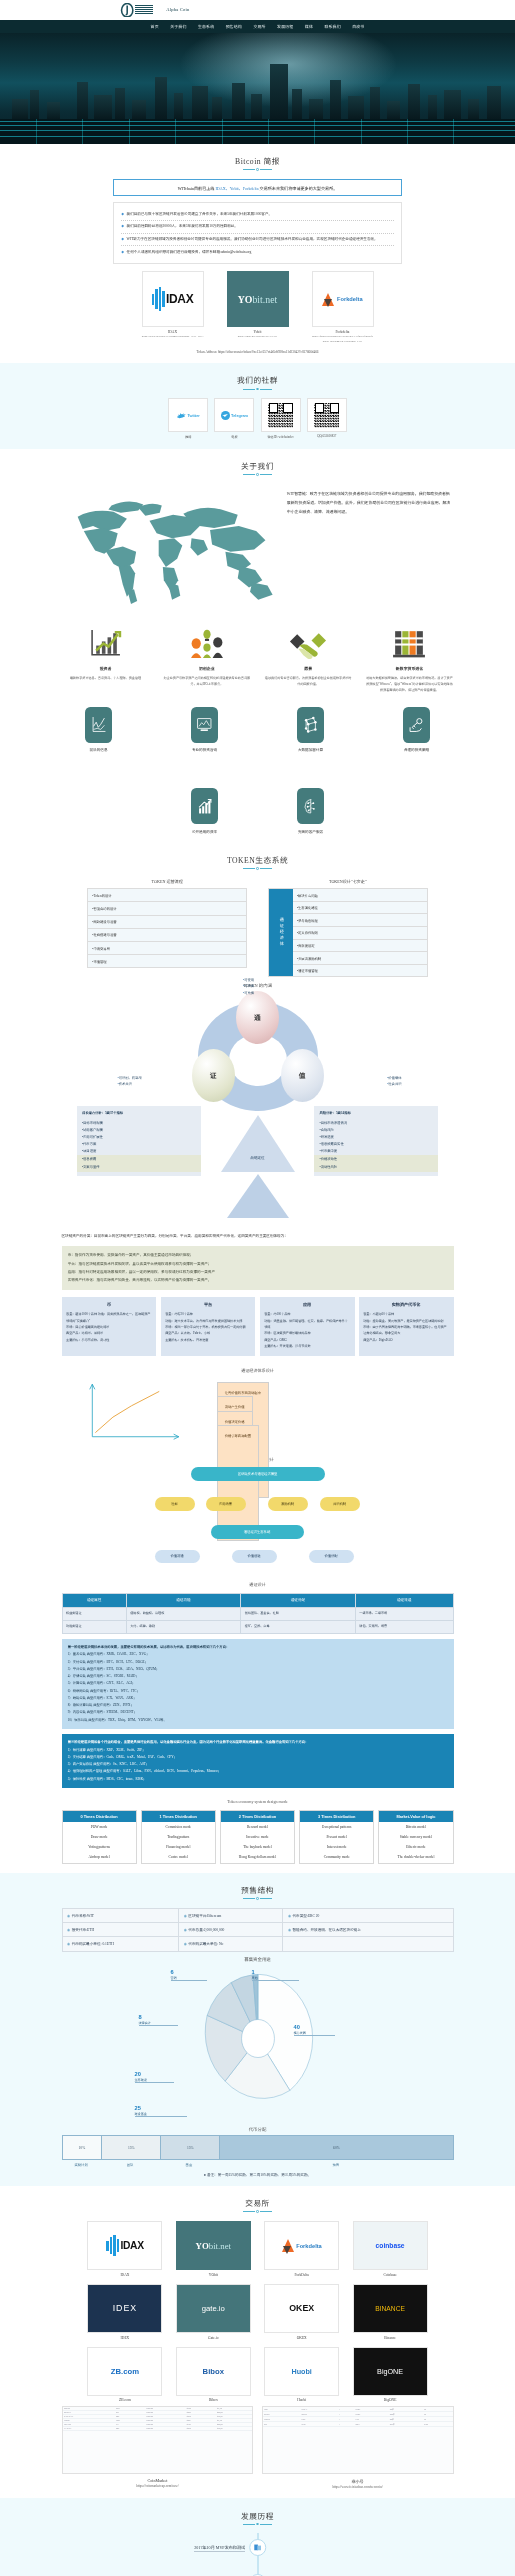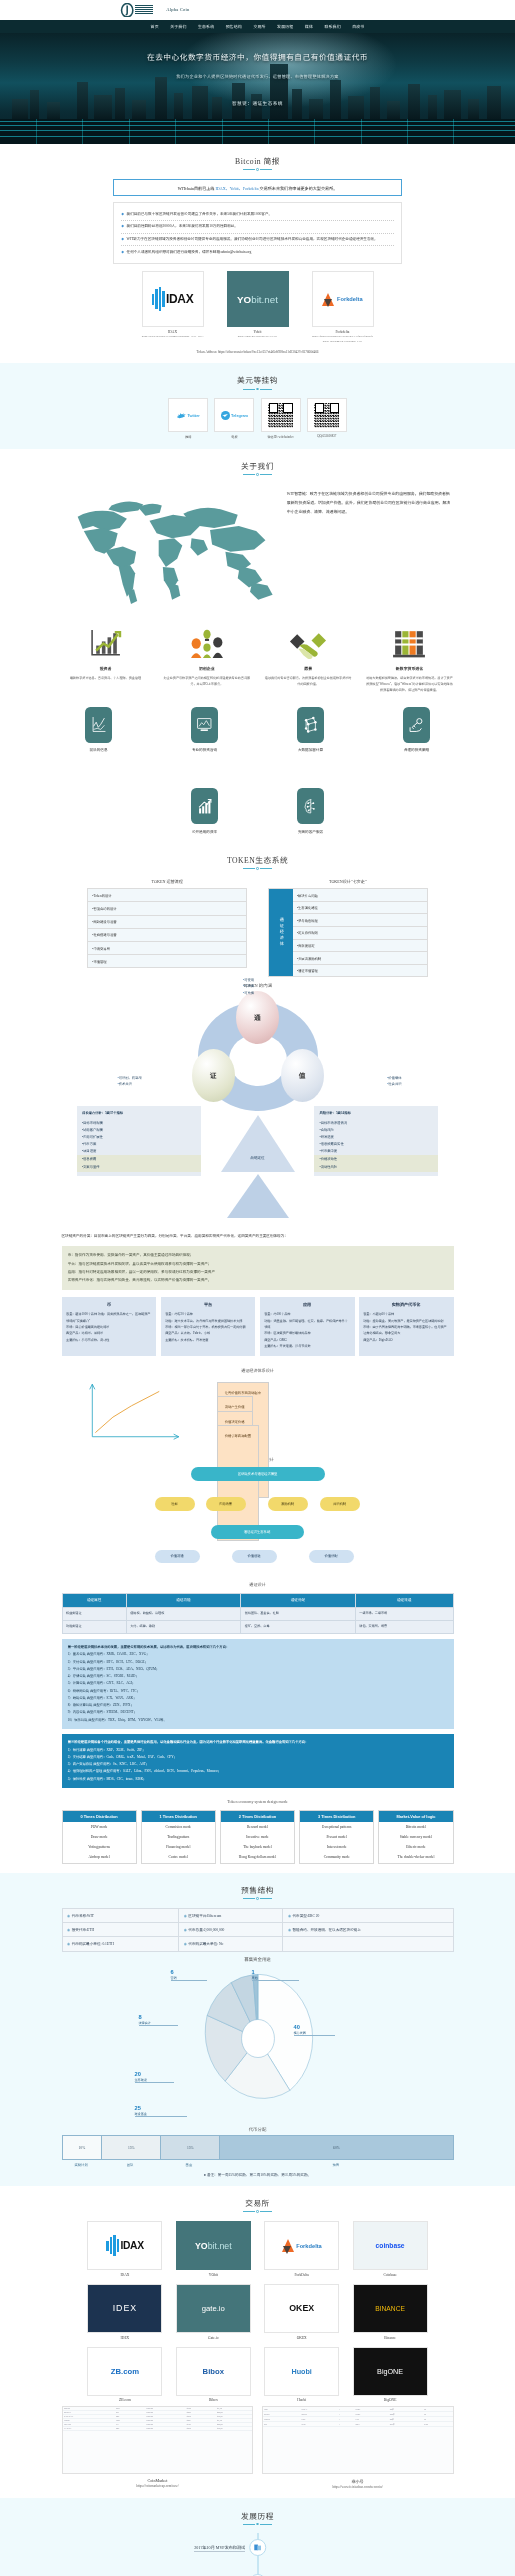--- a/index.html
+++ b/index.html
@@ -60,21 +60,21 @@
   .ex-logo.teal{background:#44757a;border-color:#44757a;}
   .ex-name{font-size:3.6px;color:#444;margin-top:2.6px;}
   .ex-url{font-size:2.8px;color:#777;margin-top:1.5px;line-height:1.5;word-break:break-all;}
   .token-addr{text-align:center;font-size:3.3px;color:#555;margin-top:6.2px;}
 
   
   .idax{display:flex;align-items:center;gap:1px;}
   .idax .bars{display:flex;align-items:center;gap:1px;height:24px;}
   .idax .bars i{display:block;width:2.6px;background:#1e9be0;}
   .idax .tx{font-family:"Liberation Sans",sans-serif;font-weight:bold;font-size:12px;color:#111;letter-spacing:-0.3px;}
-  .yobit{font-family:Liberation Sans, sans-serif;font-weight:bold;font-size:9.8px;color:#fff;}
+  .yobit{font-family:Liberation Serif, serif;font-weight:bold;font-size:9.8px;color:#fff;}
   .yobit span{color:#bfe4e6;font-weight:normal;}
   .fdelta{display:flex;align-items:center;gap:2.6px;}
   .fdelta .gm{width:0;height:0;border-left:6.7px solid transparent;border-right:6.7px solid transparent;border-bottom:13.4px solid #ef6a26;position:relative;}
   .fdelta .gm:after{content:"";position:absolute;left:-4.1px;top:6.7px;width:0;height:0;border-left:4.1px solid transparent;border-right:4.1px solid transparent;border-top:8.2px solid #4d4038;}
   .fdelta .tx{font-family:"Liberation Sans",sans-serif;font-weight:bold;font-size:5.7px;color:#2b7fc4;}
 
   
   .comm-row{display:flex;justify-content:center;gap:6.2px;margin-top:3.1px;}
   .comm-card{width:40px;}
   .comm-box{height:34px;border:0.5px solid #e2e2e2;background:#fff;display:flex;align-items:center;justify-content:center;}
@@ -302,25 +302,20 @@
         <div class="gv" style="left:82px"></div>
       <div class="gv" style="left:129px"></div>
         <div class="gv" style="left:175px"></div>
       <div class="gv" style="left:222px"></div>
         <div class="gv" style="left:268px"></div>
       <div class="gv" style="left:314px"></div>
         <div class="gv" style="left:361px"></div>
       <div class="gv" style="left:407px"></div>
         <div class="gv" style="left:453px"></div>
     </div>
-    <div class="hero-copy">
-      <div class="hero-h1">在去中心化数字货币经济中，你值得拥有自己有价值通证代币</div>
-      <div class="hero-h2">我们为企业和个人提供区块链时代通证代币发行、运营管理、市值管理整体解决方案</div>
-      <div class="hero-h3">智慧链：通证生态系统</div>
-    </div>
   </div>
 
   <section class="sec sec-white">
     <div class="container">
       <div class="sec-title">Bitcoin 简报</div>
       <div class="sec-rule">
           <i></i>
           <b></b>
           <i></i>
         </div>
@@ -381,21 +376,21 @@
           <div class="ex-name">Forkdelta</div>
           <div class="ex-url">https://forkdelta.github.io/#/trade/0xe13ef257cf4d5df928ca11d230427c037666d466-ETH</div>
         </div>
       </div>
       <div class="token-addr">Token Address: https://etherscan.io/token/0xe13ef257cf4d5df928ca11d230427c037666d466</div>
     </div>
   </section>
 
   <section class="sec sec-light">
     <div class="container">
-      <div class="sec-title">美元等挂钩</div>
+      <div class="sec-title">我们的社群</div>
       <div class="sec-rule">
           <i></i>
           <b></b>
           <i></i>
         </div>
       <div class="comm-row">
         <div class="comm-card">
           <div class="comm-box">
               <div class="tw">
                 <div class="bird"></div>

